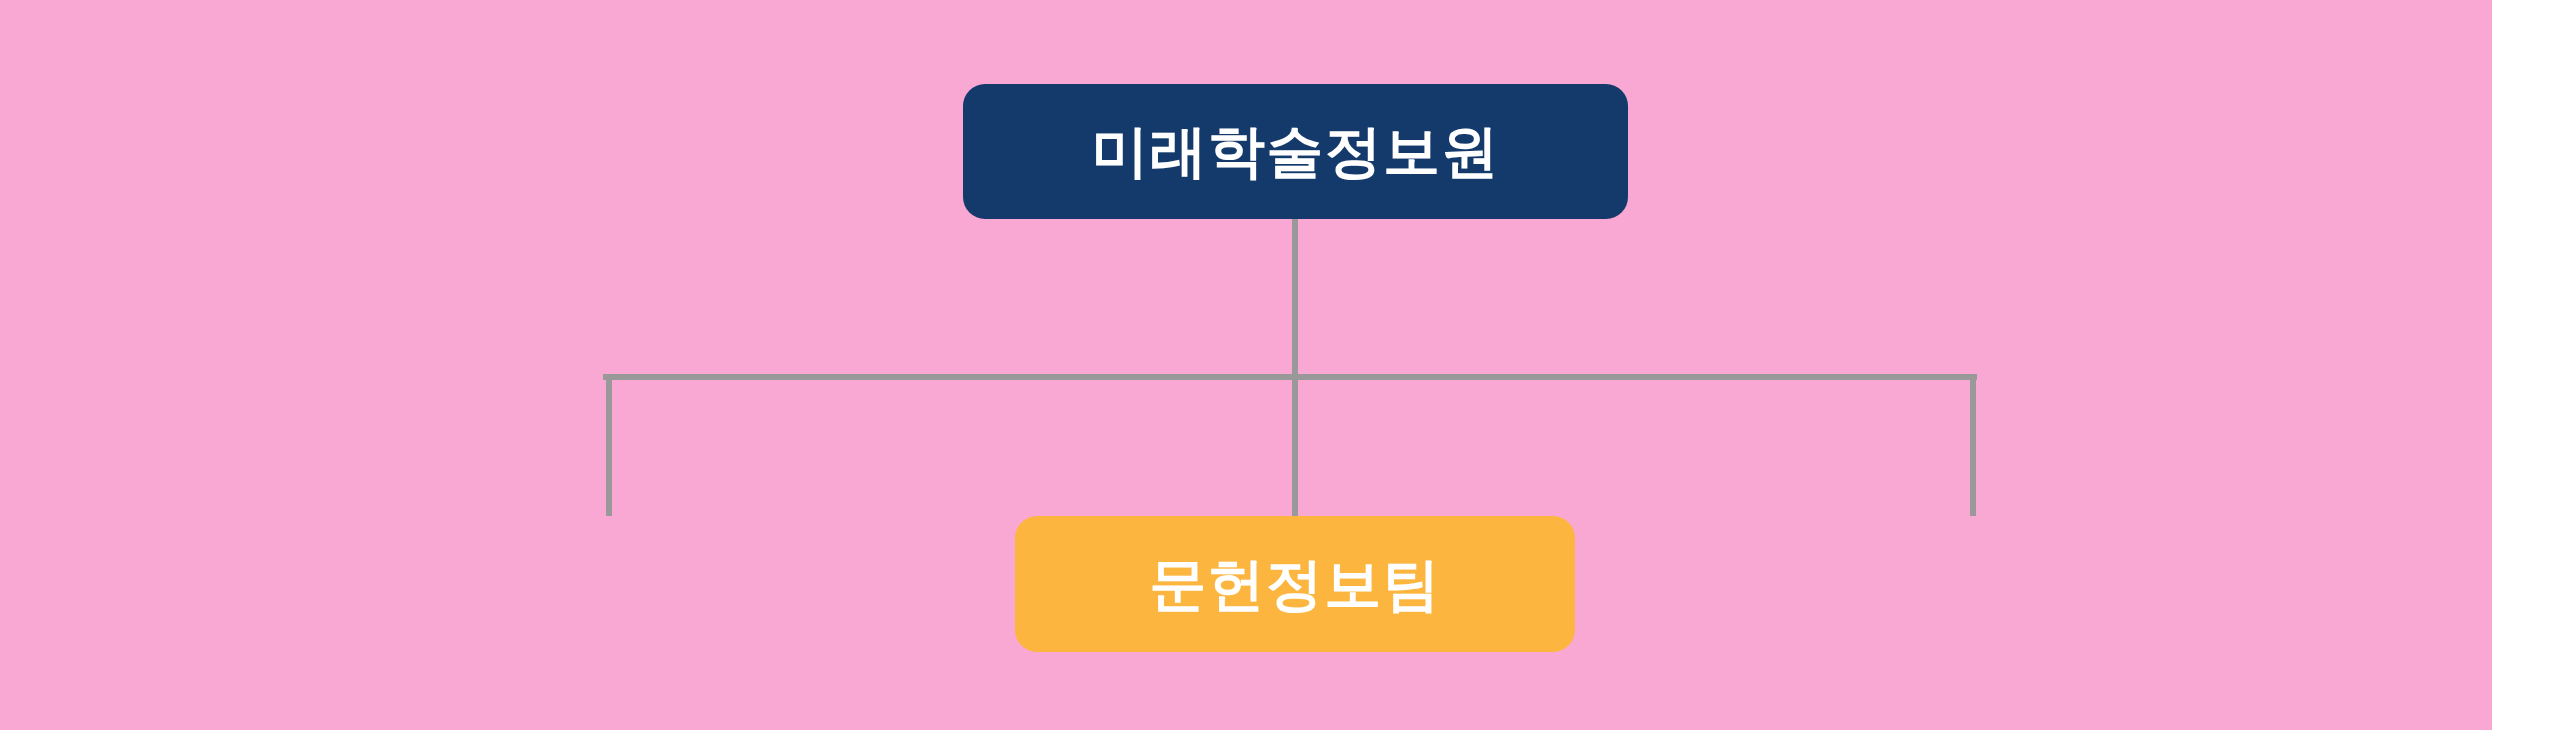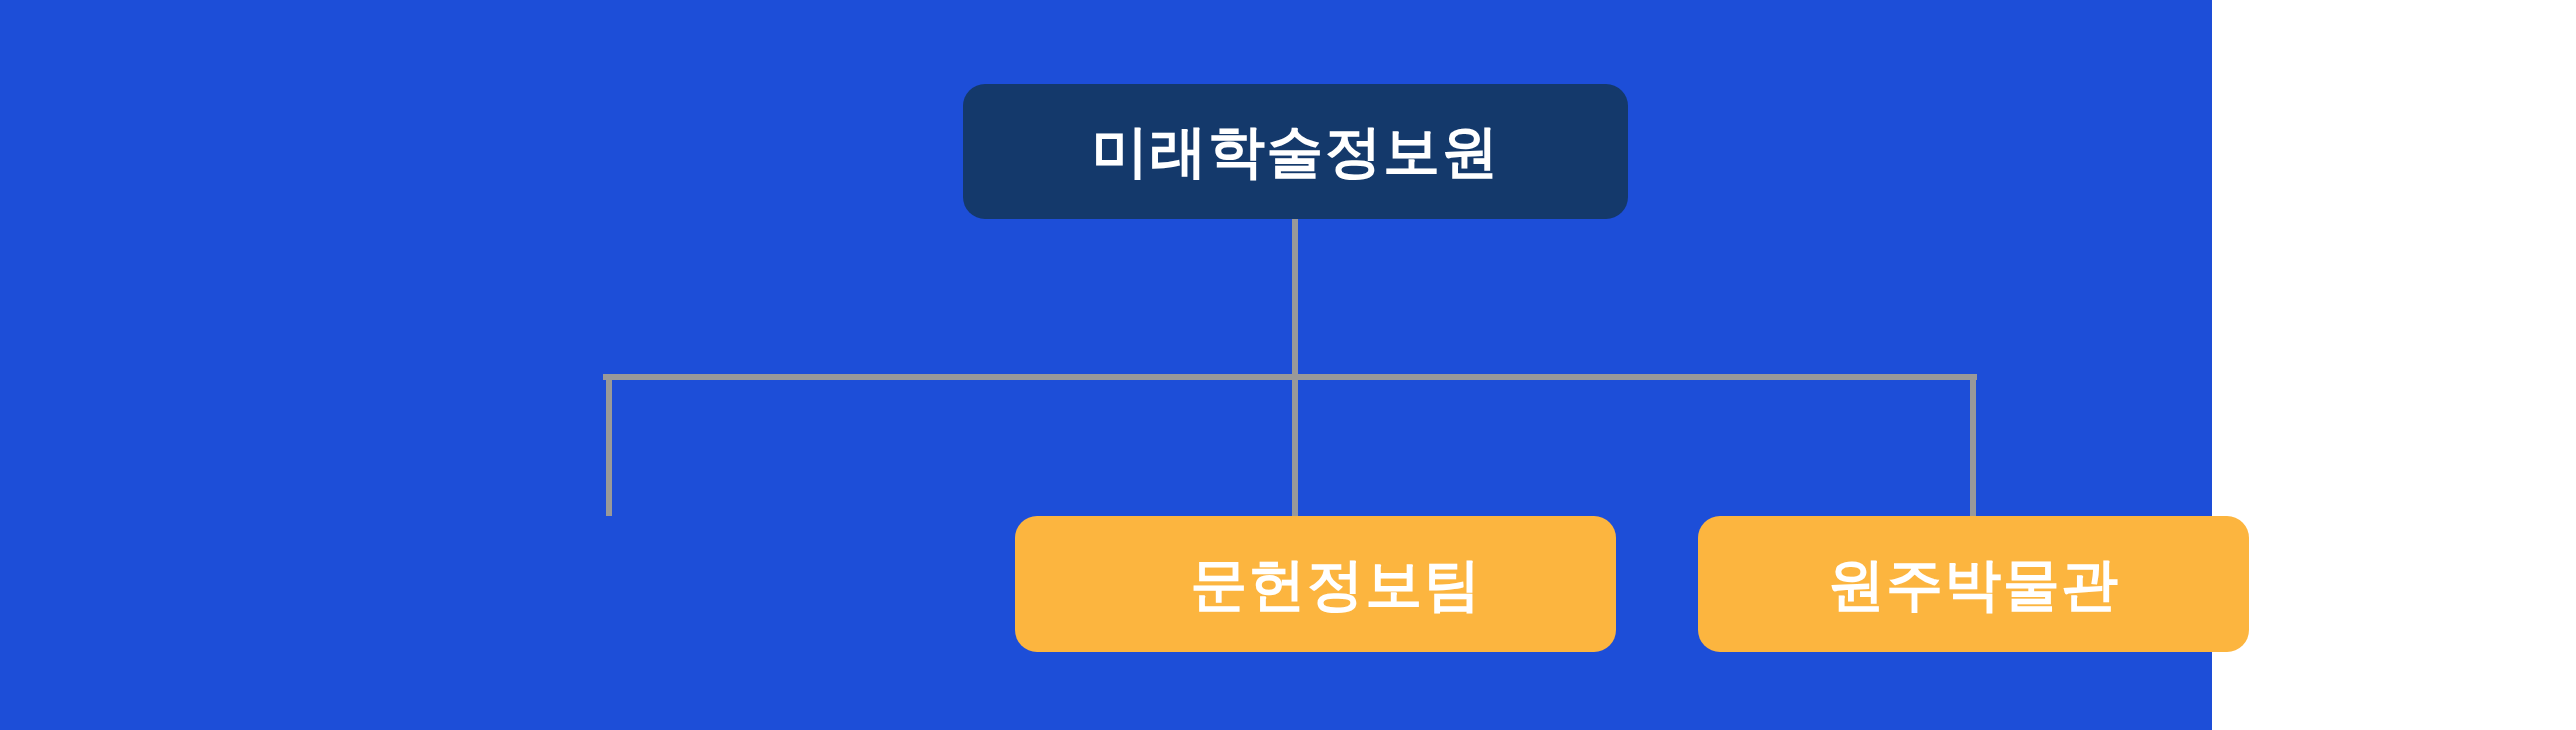--- a/index.html
+++ b/index.html
@@ -10,23 +10,23 @@
   body {
     width: 2576px;
     height: 730px;
     font-family: "Liberation Sans", sans-serif;
     position: relative;
     overflow: hidden;
   }
   .org-canvas {
     position: absolute;
     left: 0; top: 0;
-    width: 2212px;
+    width: 2492px;
     height: 730px;
-    background: #1d4ed8;
+    background: #f9a8d4;
   }
   .node {
     position: absolute;
     display: flex;
     align-items: center;
     justify-content: center;
     color: #ffffff;
     font-weight: bold;
     font-size: 57px;
     letter-spacing: 1.3px;
@@ -41,21 +41,21 @@
     width: 665px;
     height: 135px;
     background: #14396B;
   }
   .node.child {
     top: 516px;
     height: 136px;
     background: #FCB53F;
   }
   .node.child.c0 { left: 329px;  width: 560px; }
-  .node.child.c1 { left: 1015px; width: 560px; padding-left: 41px; }
+  .node.child.c1 { left: 1015px; width: 560px; }
   .node.child.c2 { left: 1698px; width: 551px; }
   .connector {
     position: absolute;
     background: #999999;
   }
   .connector.h-rail {
     left: 603px;
     top: 374px;
     width: 1374px;
     height: 6.4px;
@@ -87,16 +87,15 @@
   <div class="connector v-center"></div>
   <div class="connector h-rail"></div>
   <div class="connector v-left"></div>
   <div class="connector v-right"></div>
 
   <div class="node root">미래학술정보원</div>
 
 
   <div class="node child c1">문헌정보팀</div>
 
-  <div class="node child c2">원주박물관</div>
 
 </div>
 
 
 </body></html>

